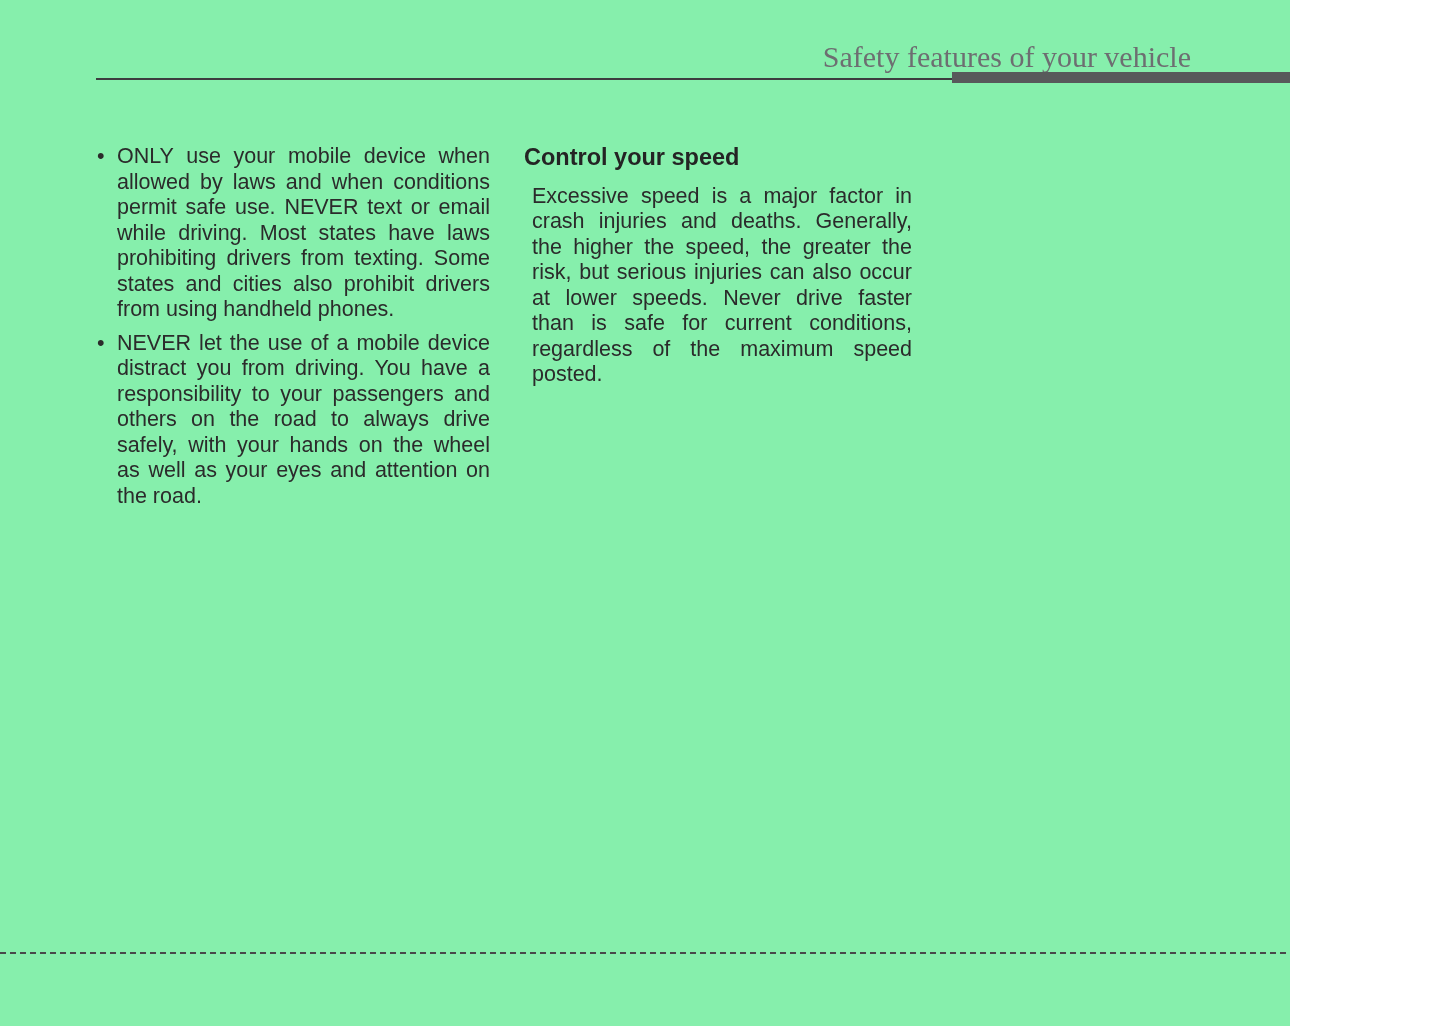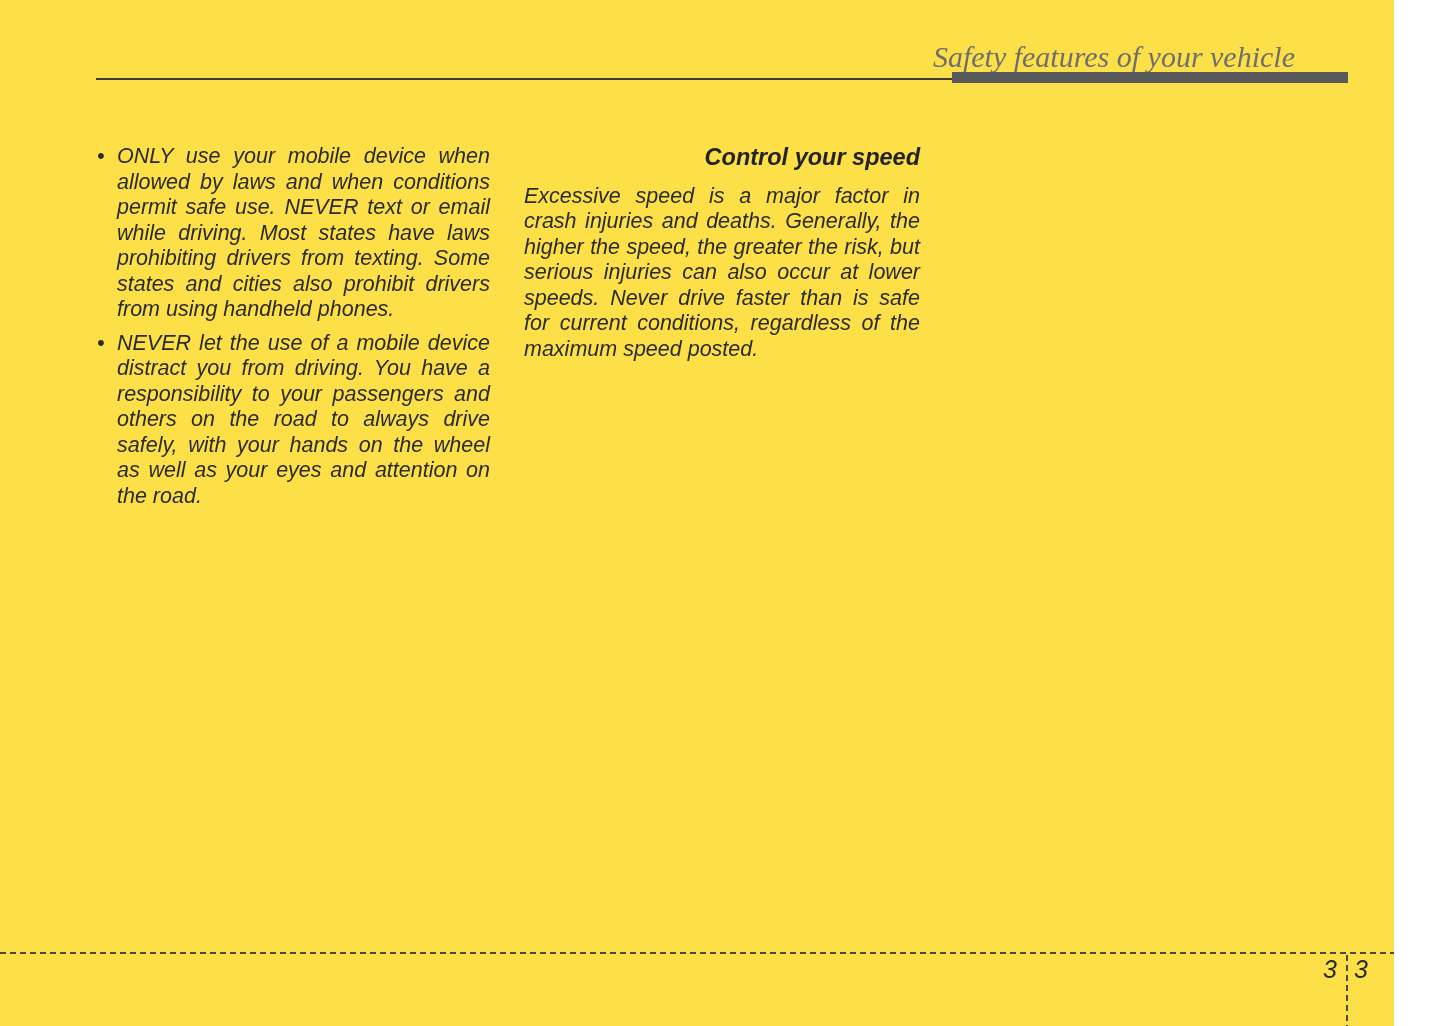--- a/index.html
+++ b/index.html
@@ -1,23 +1,22 @@
 <!DOCTYPE html>
 <html><head>
 <meta charset="utf-8">
 <style>
   html, body { margin: 0; padding: 0; background: #ffffff; }
   .page {
     position: relative;
-    width: 1394px;
+    width: 1290px;
     height: 1026px;
-    background: #fde047;
+    background: #86efac;
     overflow: hidden;
     font-family: "Liberation Sans", sans-serif;
-    font-style: italic;
   }
 
   
   .header-title {
     position: absolute;
     top: 40px;
     right: 99px;
     font-family: "Liberation Serif", serif;
     font-size: 30px;
     line-height: 34px;
@@ -62,24 +61,24 @@
     text-align: left;
     color: #2b2b2b;
   }
   .bullet-text { flex: 1 1 auto; text-align: justify; }
 
   .col-heading {
     font-weight: bold;
     font-size: 23.5px;
     line-height: 26.5px;
     color: #242424;
-    text-align: right;
+    text-align: left;
     margin: 0 0 13px 0;
   }
-  .col-body { margin: 0; text-align: justify; }
+  .col-body { margin: 8px; text-align: justify; }
 
   
   .footer-hline {
     position: absolute;
     left: 0;
     top: 952px;
     width: 1445px;
     height: 2px;
     background: repeating-linear-gradient(to right, #48484a 0 6px, transparent 6px 10px);
   }

